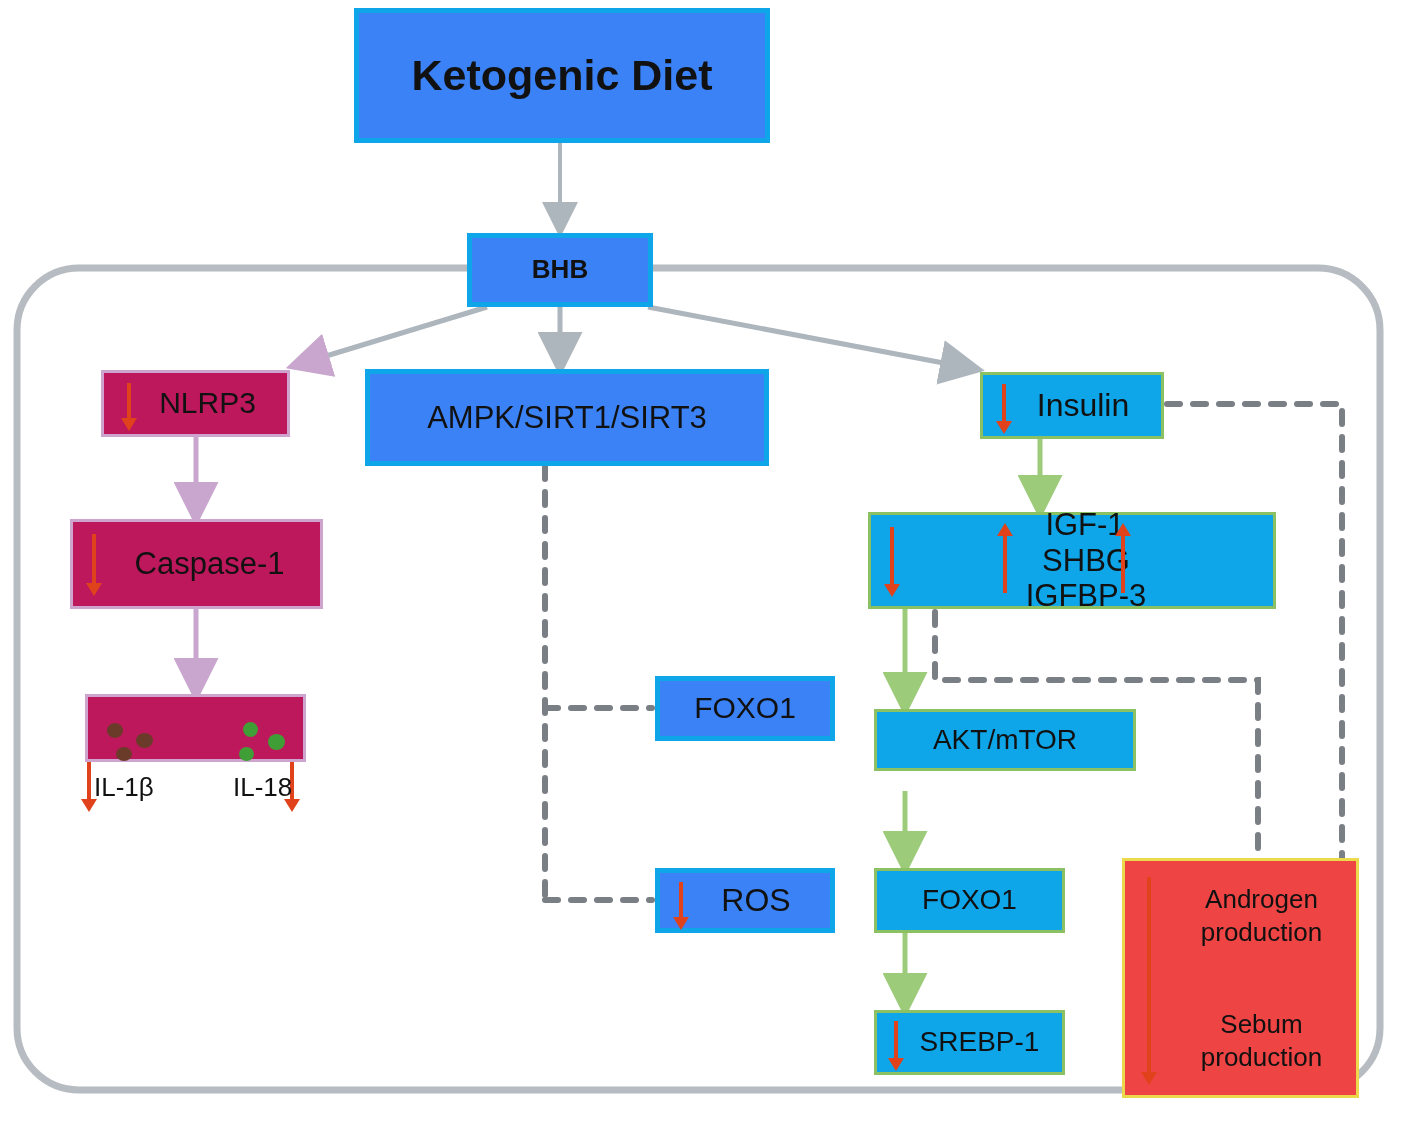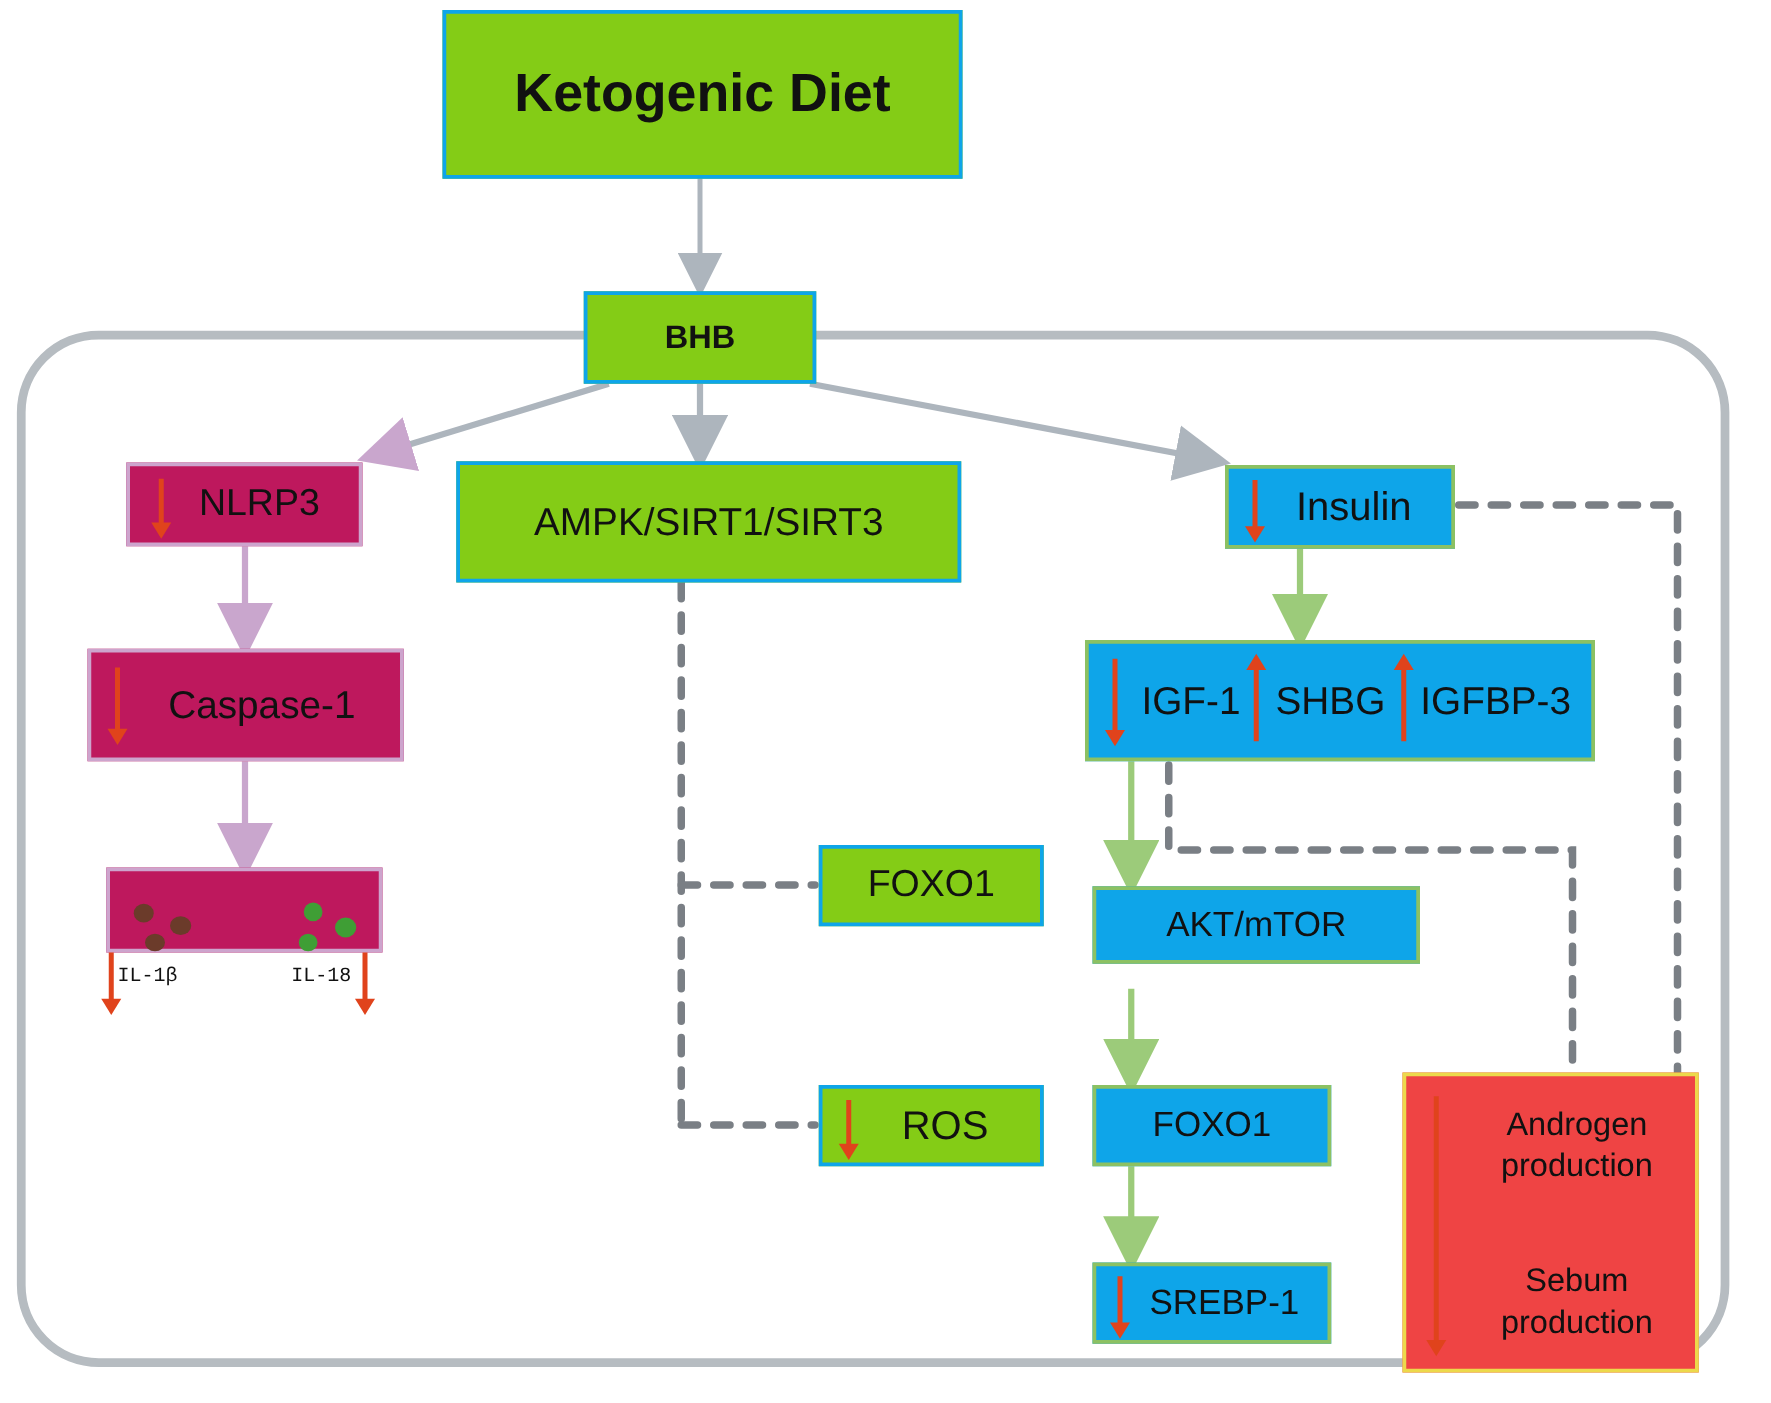--- a/index.html
+++ b/index.html
@@ -5,33 +5,33 @@
   html,body{margin:0;padding:0;background:#ffffff;}
   body{font-family:"Liberation Sans","DejaVu Sans",sans-serif;}
   #canvas{position:relative;width:1417px;height:1122px;background:#ffffff;overflow:hidden;}
   #svg-layer{position:absolute;left:0;top:0;width:1417px;height:1122px;}
 
   .node{position:absolute;box-sizing:border-box;display:flex;align-items:center;justify-content:center;
         text-align:center;line-height:1.15;color:#111111;}
   .lbl{position:relative;z-index:2;white-space:nowrap;}
 
   
-  .n-blue{background:#84cc16;border:3px solid #0ea5e9;}
+  .n-blue{background:#3b82f6;border:5px solid #0ea5e9;}
   .n-pink{background:#be185d;border:3px solid #cda4cd;}
   .n-green{background:#0ea5e9;border:3px solid #8cc163;}
   .n-yellow{background:#ef4444;border:3px solid #ecd94b;}
 
   
   #node-ketogenic-diet{left:354px;top:8px;width:416px;height:135px;font-size:43px;font-weight:bold;}
   #node-bhb{left:467px;top:233px;width:186px;height:74px;font-size:26px;font-weight:bold;}
   #node-nlrp3{left:101px;top:370px;width:189px;height:67px;font-size:30px;}
   #node-ampk{left:365px;top:369px;width:404px;height:97px;font-size:31px;}
   #node-insulin{left:980px;top:372px;width:184px;height:67px;font-size:32px;}
   #node-caspase1{left:70px;top:519px;width:253px;height:90px;font-size:31px;}
-  #node-igf-group{left:868px;top:512px;width:408px;height:97px;font-size:31px;}
+  #node-igf-group{left:868px;top:512px;width:408px;height:97px;font-size:31px;flex-direction:column;}
   #node-cytokine-box{left:85px;top:694px;width:221px;height:68px;}
   #node-foxo1-mid{left:655px;top:676px;width:180px;height:65px;font-size:30px;}
   #node-akt-mtor{left:874px;top:709px;width:262px;height:62px;font-size:28px;}
   #node-ros{left:655px;top:868px;width:180px;height:65px;font-size:32px;}
   #node-foxo1-right{left:874px;top:868px;width:191px;height:65px;font-size:28px;}
   #node-androgen-sebum{left:1122px;top:858px;width:237px;height:240px;font-size:26px;
       flex-direction:column;justify-content:space-between;padding:22px 14px 22px 56px;}
   #node-srebp1{left:874px;top:1010px;width:191px;height:65px;font-size:28px;}
 
   .two-line{display:block;line-height:1.25;white-space:normal;}
@@ -45,21 +45,21 @@
   .ar.down .stem{top:0;bottom:10px;}
   .ar.up .head{border-left:8px solid transparent;border-right:8px solid transparent;
                border-bottom:13px solid #e0431c;top:0;}
   .ar.up .stem{bottom:0;top:10px;}
 
   
   .dot{position:absolute;border-radius:50%;z-index:3;}
   .dot-brown{background:#6b3b2a;}
   .dot-green{background:#3f9e35;}
 
-  .cyto-label{position:absolute;font-size:16px;color:#111;z-index:4;white-space:nowrap;font-family:Liberation Mono, monospace;}
+  .cyto-label{position:absolute;font-size:26px;color:#111;z-index:4;white-space:nowrap;}
 </style>
 </head>
 <body>
 
 <div id="canvas">
 
   <svg id="svg-layer" viewBox="0 0 1417 1122" xmlns="http://www.w3.org/2000/svg">
     <defs>
       <marker id="ah-gray" markerWidth="9" markerHeight="9" refX="6" refY="4.5" orient="auto">
         <path d="M0,0 L9,4.5 L0,9 z" fill="#adb5bd"></path>

